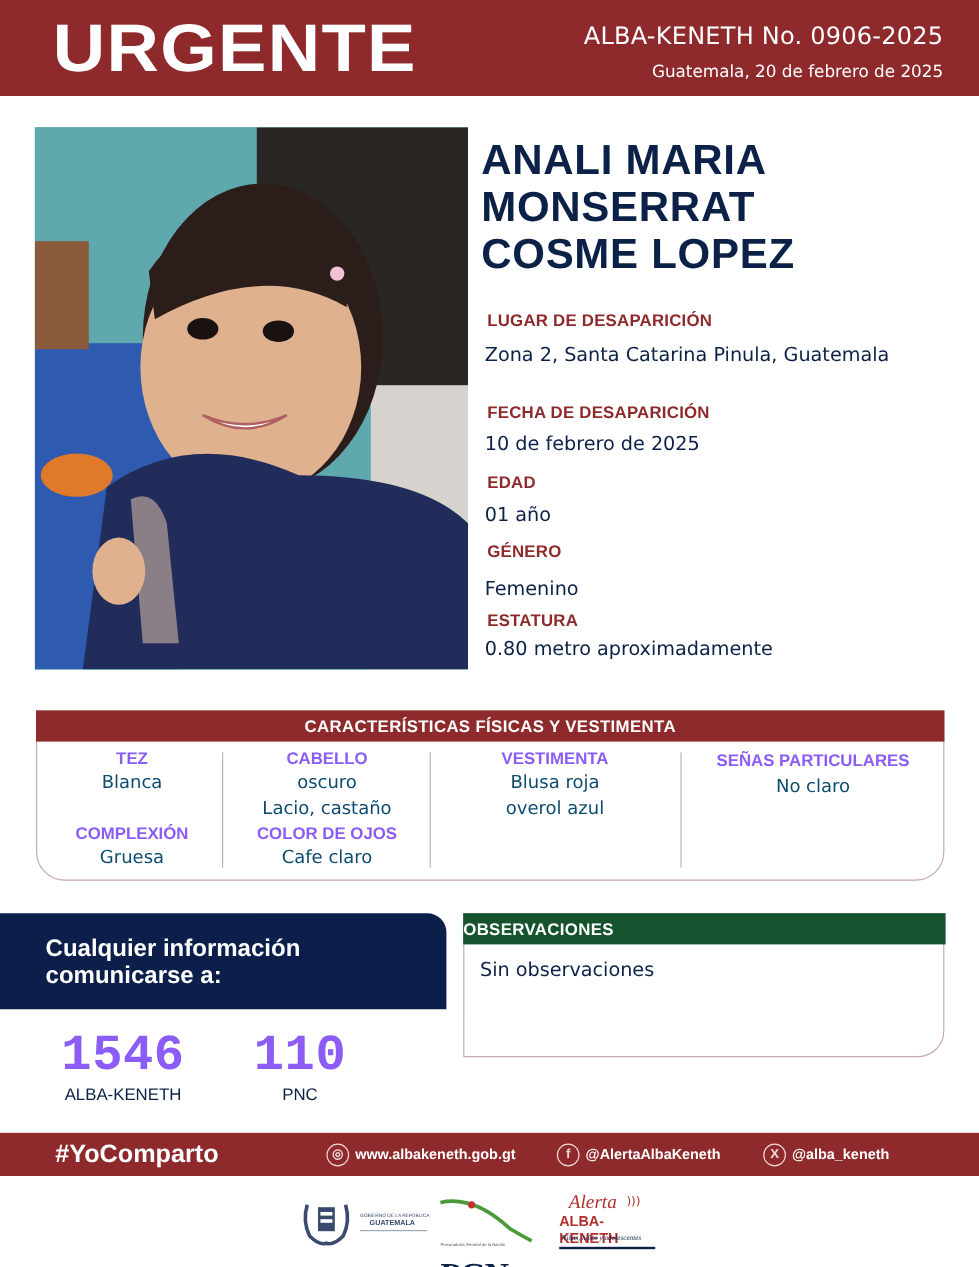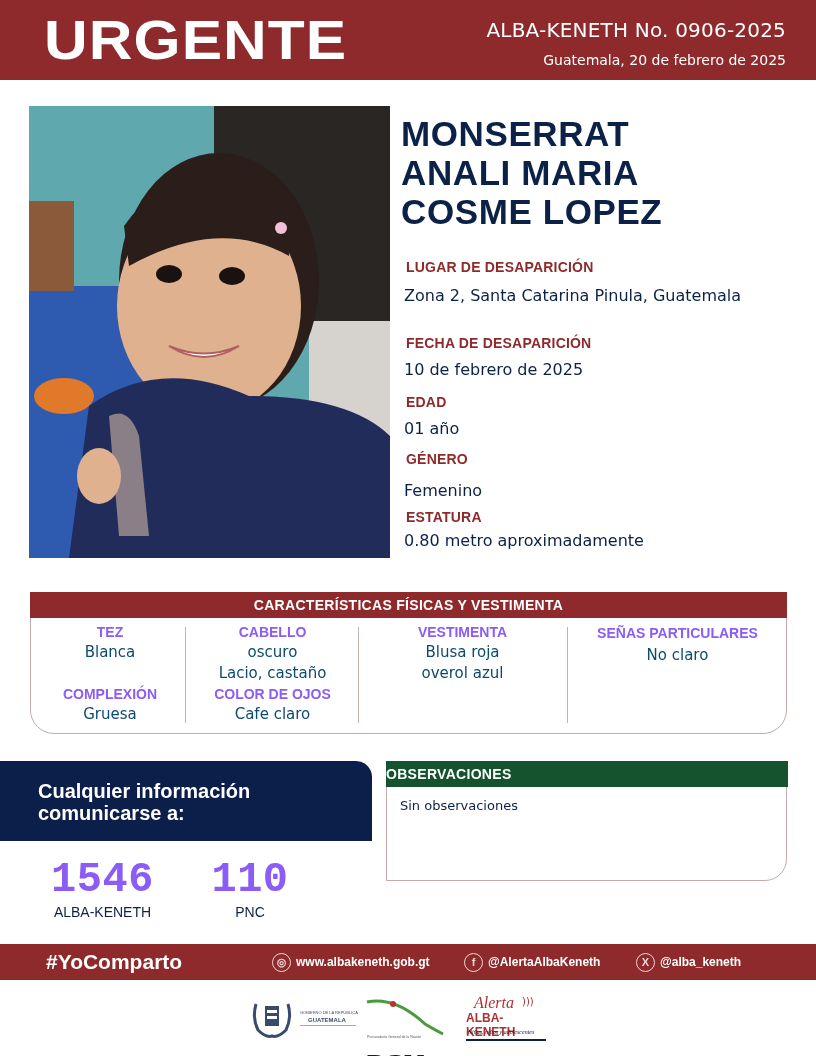--- a/index.html
+++ b/index.html
@@ -34,21 +34,21 @@
   .contact-box { position: absolute; left: 0; top: 761px; width: 372px; height: 80px; background: #0c1f4a; border-radius: 0 16px 0 0; }
   .contact-text { position: absolute; left: 38px; top: 780px; font-family: "Liberation Sans", sans-serif; font-weight: 700; font-size: 20px; line-height: 22px; color: #ffffff; }
   .contact-text span { display: block; }
   .phone { position: absolute; top: 856px; text-align: center; }
   .phone .num { font-family: Liberation Mono, monospace; font-weight: 900; font-size: 42px; color: #8b5cf6; line-height: 48px; letter-spacing: 0.5px; }
   .phone .who { font-family: "Liberation Sans", sans-serif; font-size: 14px; color: #0c2147; line-height: 16px; }
 
   
   .obs-box { position: absolute; left: 386px; top: 761px; width: 401px; height: 120px; border: 1px solid #c9a9a9; border-radius: 0 0 22px 0; }
   .obs-head { position: absolute; left: 386px; top: 761px; width: 402px; height: 26px; background: #14532d; color: #fff; text-align: left; font-family: "Liberation Sans", sans-serif; font-weight: 900; font-size: 14px; line-height: 26px; letter-spacing: 0.3px; }
-  .obs-text { position: absolute; left: 400px; top: 798px; font-family: "DejaVu Sans", sans-serif; font-size: 13px; color: #0c2147; }
+  .obs-text { position: absolute; left: 400px; top: 798px; font-family: "DejaVu Sans", sans-serif; font-size: 16px; color: #0c2147; }
 
   
   .footer { position: absolute; left: 0; top: 944px; width: 816px; height: 36px; background: #8e2a2c; }
   .hashtag { position: absolute; left: 46px; top: 949px; font-family: "Liberation Sans", sans-serif; font-weight: 900; font-size: 21px; color: #ffffff; line-height: 26px; }
   .social { position: absolute; top: 952px; display: flex; align-items: center; gap: 5px; color: #ffffff; font-family: "Liberation Sans", sans-serif; font-weight: 700; font-size: 12px; line-height: 20px; }
   .social .ic { width: 19px; height: 19px; border: 1.5px solid #f1d6d6; border-radius: 50%; display: flex; align-items: center; justify-content: center; font-size: 11px; font-weight: 700; color: #f1d6d6; }
 
   
   .logos { position: absolute; top: 990px; left: 0; width: 816px; height: 60px; }
   .logo { position: absolute; }
@@ -76,22 +76,22 @@
     <ellipse cx="203" cy="170" rx="13" ry="9" fill="#1a1210"></ellipse>
     <path d="M140 240 Q175 262 210 240 Q175 255 140 240 Z" fill="#ffffff" stroke="#b06060" stroke-width="2"></path>
     <circle cx="252" cy="122" r="6" fill="#f3c1d5"></circle>
     <path d="M60 300 Q130 250 220 290 Q320 290 361 330 L361 452 L40 452 Z" fill="#222c5a"></path>
     <path d="M80 310 Q100 300 110 330 L120 430 L90 430 Z" fill="#8a7f86"></path>
     <ellipse cx="70" cy="370" rx="22" ry="28" fill="#e0b18f"></ellipse>
   </svg>
 </div>
 
 <div class="name">
+  <span>ANALI MARIA</span>
   <span>MONSERRAT</span>
-  <span>ANALI MARIA</span>
   <span>COSME LOPEZ</span>
 </div>
 
 <div class="lbl" style="top:259px;">LUGAR DE DESAPARICIÓN</div>
 <div class="val" style="top:286px;">Zona 2, Santa Catarina Pinula, Guatemala</div>
 <div class="lbl" style="top:335px;">FECHA DE DESAPARICIÓN</div>
 <div class="val" style="top:360px;">10 de febrero de 2025</div>
 <div class="lbl" style="top:394px;">EDAD</div>
 <div class="val" style="top:419px;">01 año</div>
 <div class="lbl" style="top:451px;">GÉNERO</div>

